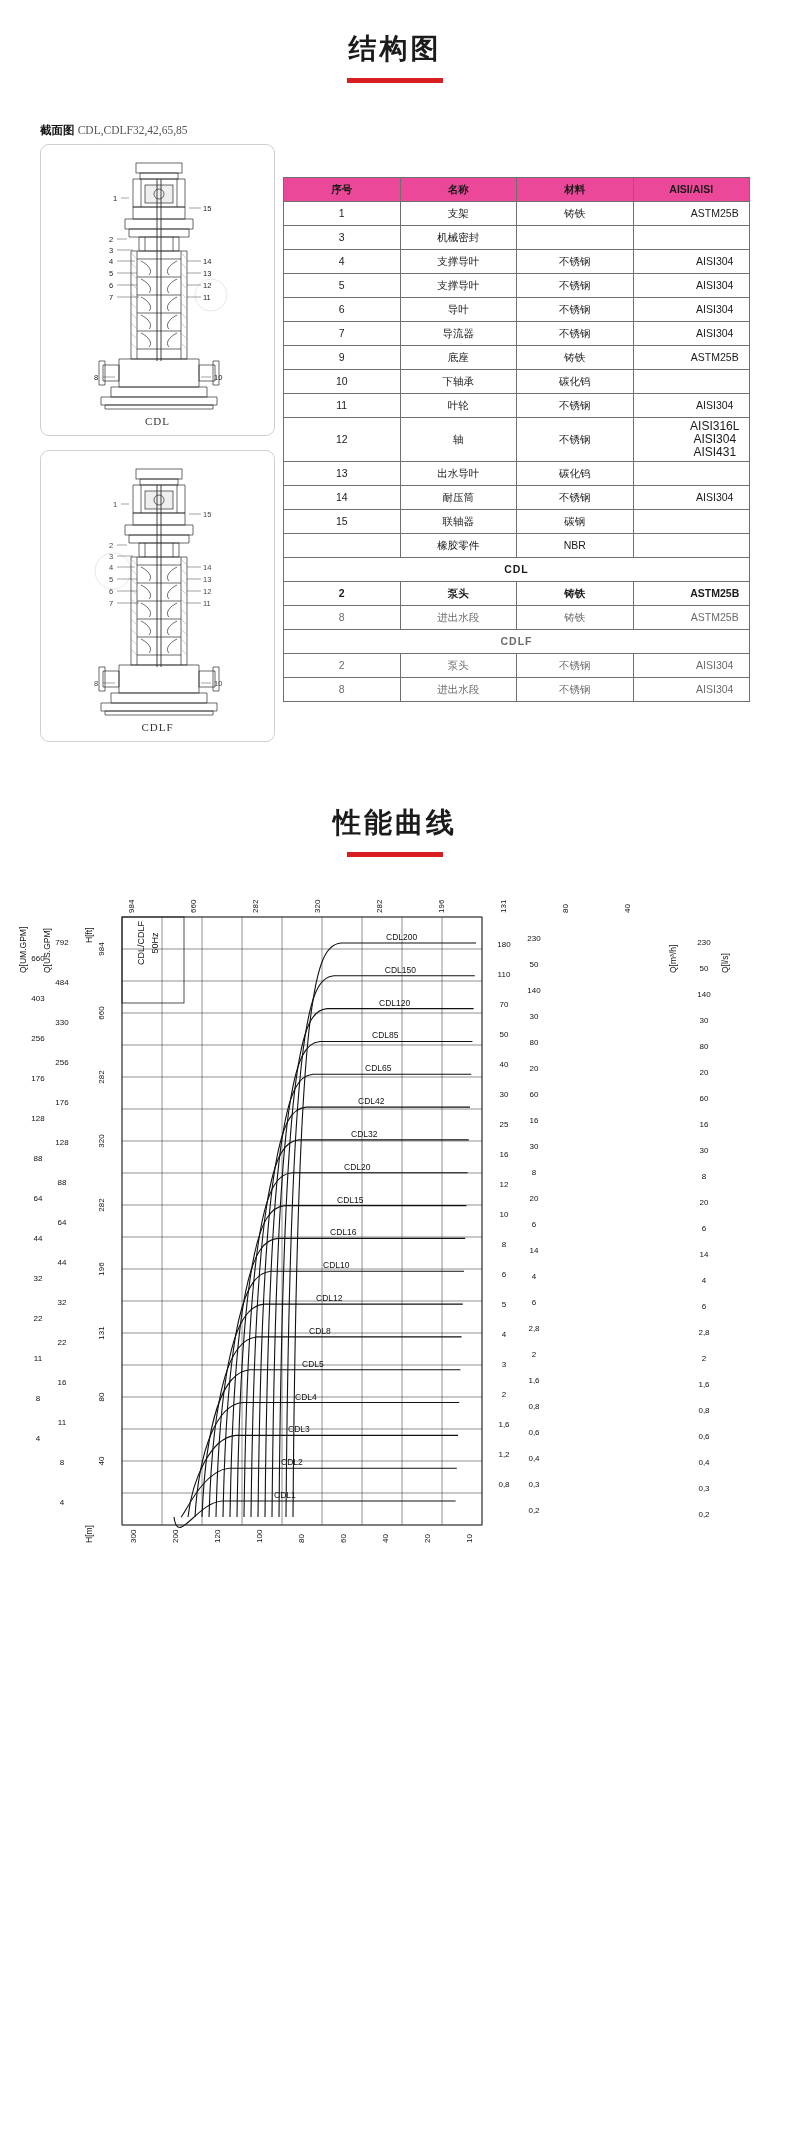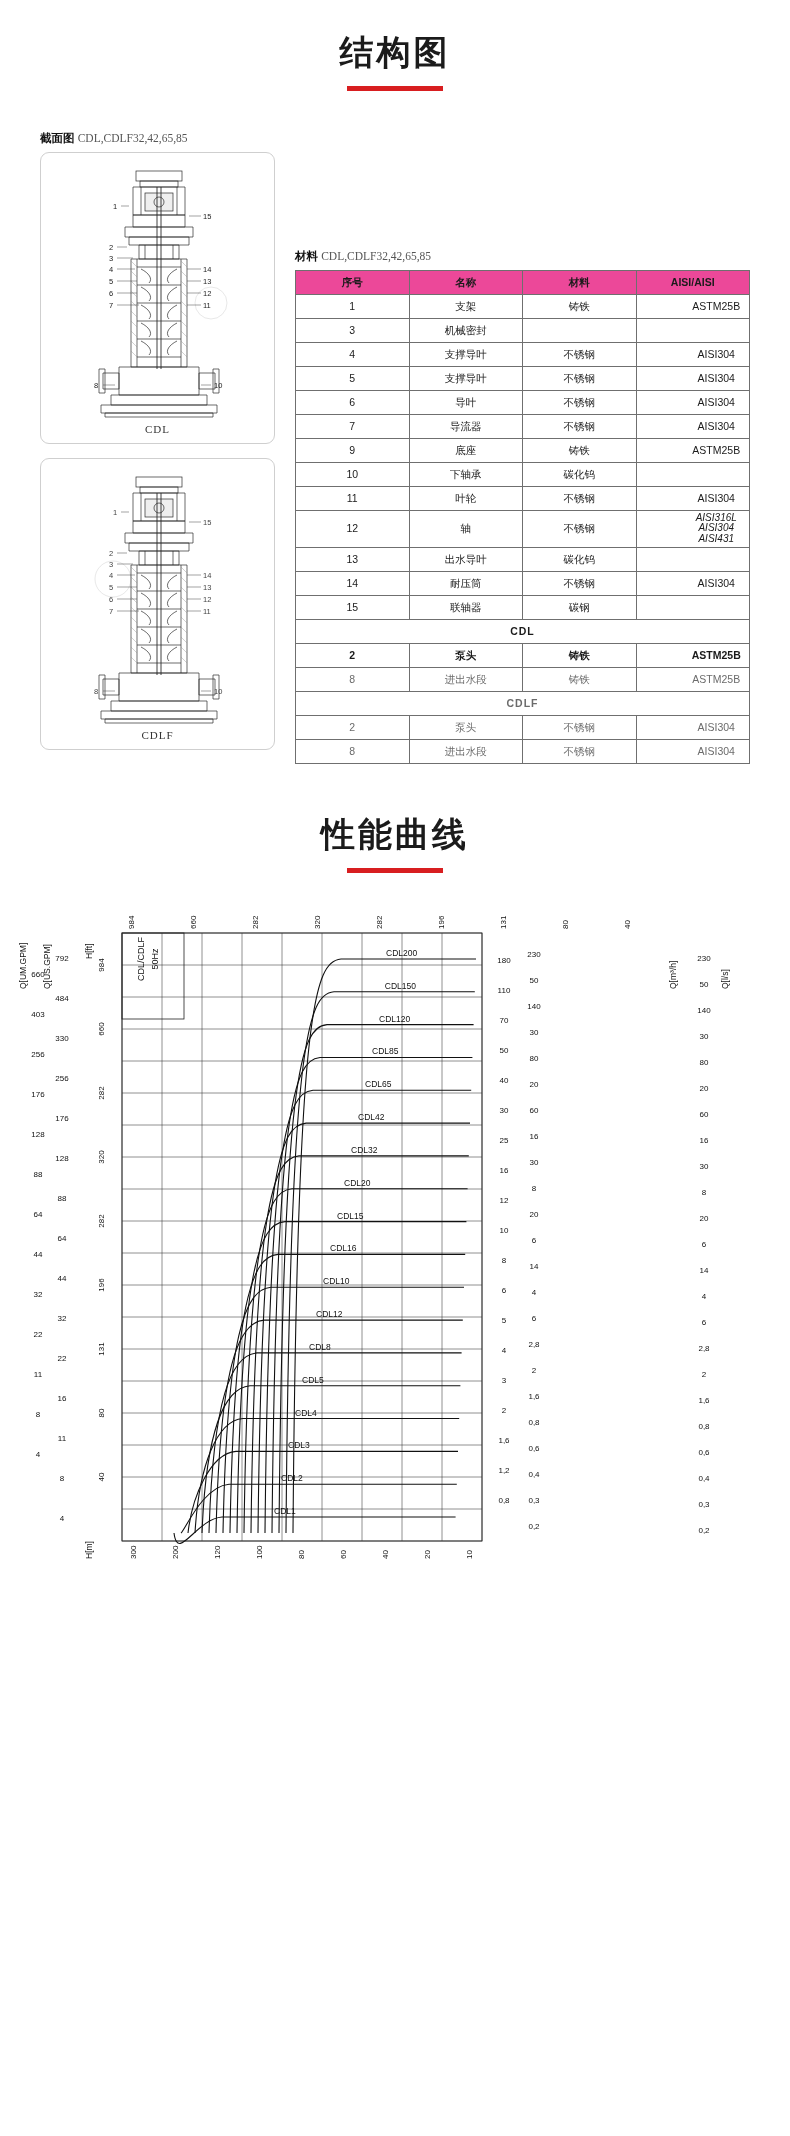--- a/index.html
+++ b/index.html
@@ -8,38 +8,38 @@
     background:#ffffff;
     font-family:"Liberation Sans", sans-serif;
     color:#111;
     -webkit-font-smoothing:antialiased;
   }
   .page{width:790px;position:relative;overflow:hidden;}
 
   
   .section-title{
     text-align:center;
-    font-size:34px;
+    font-size:28px;
     font-weight:bold;
     color:#1b1b1b;
     letter-spacing:3px;
     padding-top:30px;
   }
   .title-underline{
     width:96px;height:5px;background:#d81e20;
     margin:10px auto 0 auto;
   }
 
   
   .structure{
     margin:40px 0 0 0;
     padding:0 40px;
     display:flex;
-    gap:20px;
-    align-items:flex-end;
+    gap:8px;
+    align-items:center;
   }
   .col-left{width:235px;}
   .col-right{flex:1;}
   .caption{
     font-size:11.5px;
     color:#333;
     margin-bottom:6px;
     white-space:nowrap;
   }
   .caption .cap-strong{font-weight:bold;color:#111;}
@@ -79,21 +79,21 @@
     padding:2px 1px;
     height:19px;
     line-height:1.05;
     font-weight:normal;
   }
   table.mat th{font-weight:bold;background:#ec4899;}
   table.mat td.num{width:34px;}
   table.mat td.name{width:62px;}
   table.mat td.mat{width:58px;}
   table.mat td.std{width:74px;padding-left:48px;}
-  table.mat .multi{font-size:10px;line-height:1.08;font-style:italic;}
+  table.mat .multi{font-size:12px;line-height:1.08;}
   table.mat .grp{font-weight:bold;letter-spacing:1px;}
   table.mat .faded{color:#6b6b6b;}
   table.mat .b{font-weight:bold;}
 
   
   .curve-wrap{
     margin-top:26px;
     padding:0 4px 20px 4px;
   }
   .curve-svg{display:block;margin:0 auto;}
@@ -277,24 +277,20 @@
             </g>
             <g opacity="0.12" stroke="#444" fill="none">
               <circle cx="72" cy="120" r="18"></circle>
             </g>
           </svg>
           <div class="dwg-label">CDLF</div>
         </div>
       </div>
 
       <div class="col-right">
-        <div class="caption">
-          <span class="cap-strong">材料</span>
-          <span class="cap-light">CDL,CDLF32,42,65,85</span>
-        </div>
 
         <table class="mat">
           <thead>
             <tr>
               <th class="num">序号</th>
               <th class="name">名称</th>
               <th class="mat">材料</th>
               <th class="std">AISI/AISI</th>
             </tr>
           </thead>
@@ -368,20 +364,26 @@
               <tr>
                 <td class="num">14</td>
                 <td class="name">耐压筒</td>
                 <td class="mat">不锈钢</td>
                 <td class="std">AISI304</td>
               </tr>
               <tr>
                 <td class="num">15</td>
                 <td class="name">联轴器</td>
                 <td class="mat">碳钢</td>
+                <td class="std"></td>
+              </tr>
+              <tr>
+                <td class="num"></td>
+                <td class="name">橡胶零件</td>
+                <td class="mat">NBR</td>
                 <td class="std"></td>
               </tr>
               <tr>
                 <td colspan="4" class="grp">CDL</td>
               </tr>
               <tr>
                 <td class="num b">2</td>
                 <td class="name b">泵头</td>
                 <td class="mat b">铸铁</td>
                 <td class="std b">ASTM25B</td>

